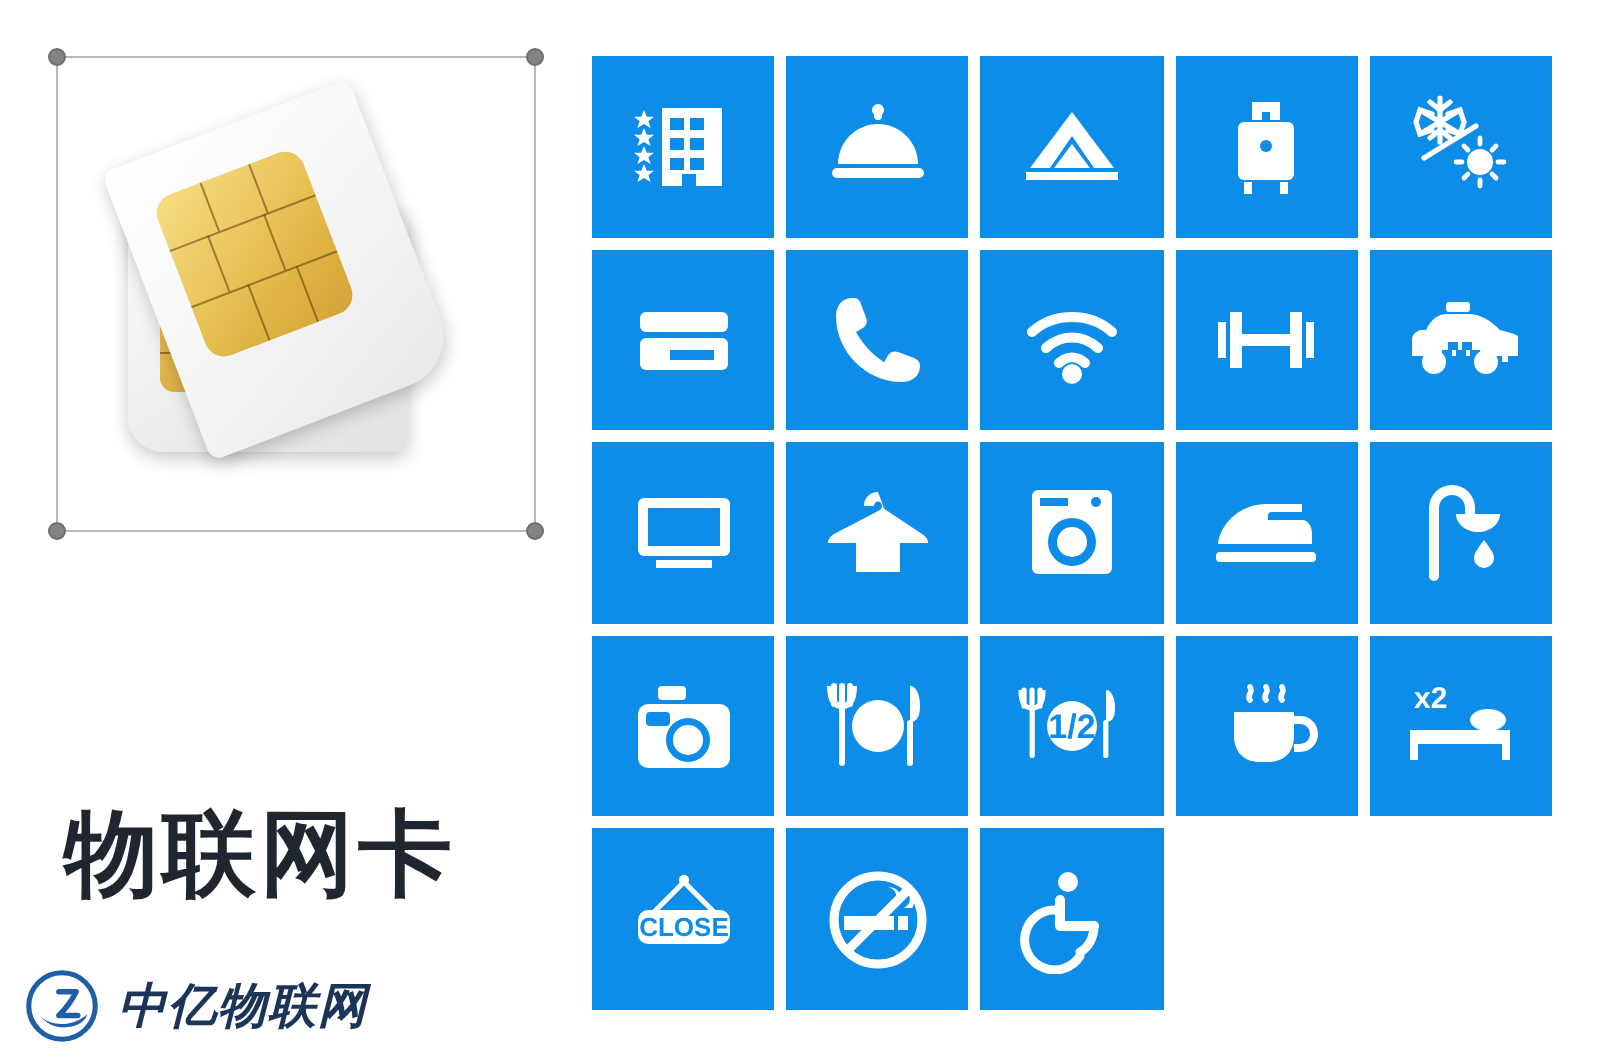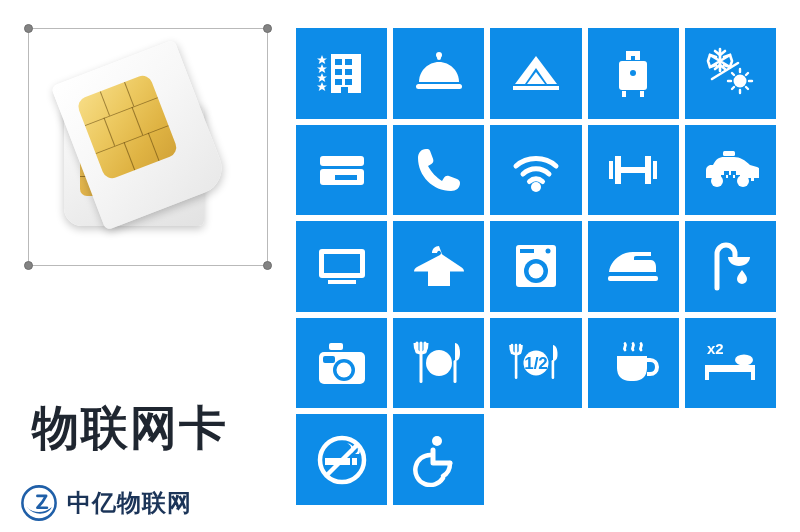--- a/index.html
+++ b/index.html
@@ -76,22 +76,22 @@
   .chip-v { width:1.4px; }
 
   #heading {
     position:absolute; left:32px; top:404px;
     font-size:47px; font-weight:bold; letter-spacing:2px;
     color:#1f2630; line-height:1;
     font-family:"DejaVu Sans","Liberation Sans",sans-serif;
   }
 
   #watermark {
-    position:absolute; left:20px; top:484px;
-    display:flex; align-items:center; gap:9px;
+    position:absolute; left:12px; top:484px;
+    display:flex; align-items:center; gap:9px;font-style:italic;
   }
   #wm-logo { width:38px; height:38px; flex:0 0 auto; }
   #wm-text {
     font-size:24px; font-weight:bold; color:#1b3458; letter-spacing:1px;
     font-family:"DejaVu Sans","Liberation Sans",sans-serif;
   }
 
   
   #icon-grid {
     position:absolute; left:296px; top:28px;
@@ -392,20 +392,30 @@
       <ellipse cx="43" cy="26" rx="9" ry="5.5" fill="#fff"></ellipse>
       <g fill="#fff">
         <rect x="4" y="31" width="50" height="7"></rect>
         <rect x="4" y="38" width="4" height="8"></rect>
         <rect x="50" y="38" width="4" height="8"></rect>
       </g>
     </svg>
   </div>
 
 
+  <div class="tile">
+    <svg width="62" height="56" viewBox="0 0 62 56">
+      <g fill="none" stroke="#fff" stroke-width="2.6" stroke-linecap="round">
+        <path d="M31 9 16 24M31 9l15 15"></path>
+      </g>
+      <circle cx="31" cy="8" r="2.6" fill="#fff"></circle>
+      <rect x="8" y="23" width="46" height="17" rx="5" fill="#fff"></rect>
+      <text x="31" y="36" text-anchor="middle" font-size="13" font-weight="bold" fill="#0d8ce8" font-family="'Liberation Sans',sans-serif">CLOSE</text>
+    </svg>
+  </div>
 
   <div class="tile">
     <svg width="56" height="56" viewBox="0 0 56 56">
       <circle cx="28" cy="28" r="22" fill="none" stroke="#fff" stroke-width="4.5"></circle>
       <g fill="#fff">
         <rect x="11" y="26" width="25" height="7"></rect>
         <rect x="38" y="26" width="5" height="7"></rect>
         <path d="M34 22c3-2 4-4 3-7-.6-2-2-3-4-3.5 3.5 0 6 2 6.6 5 .6 3-1 5-5.6 5.5z"></path>
         <path d="M41 22c2.5-1.5 3.5-3.5 2.6-6 2.5 1.5 3 4 1.4 6z"></path>
       </g>

